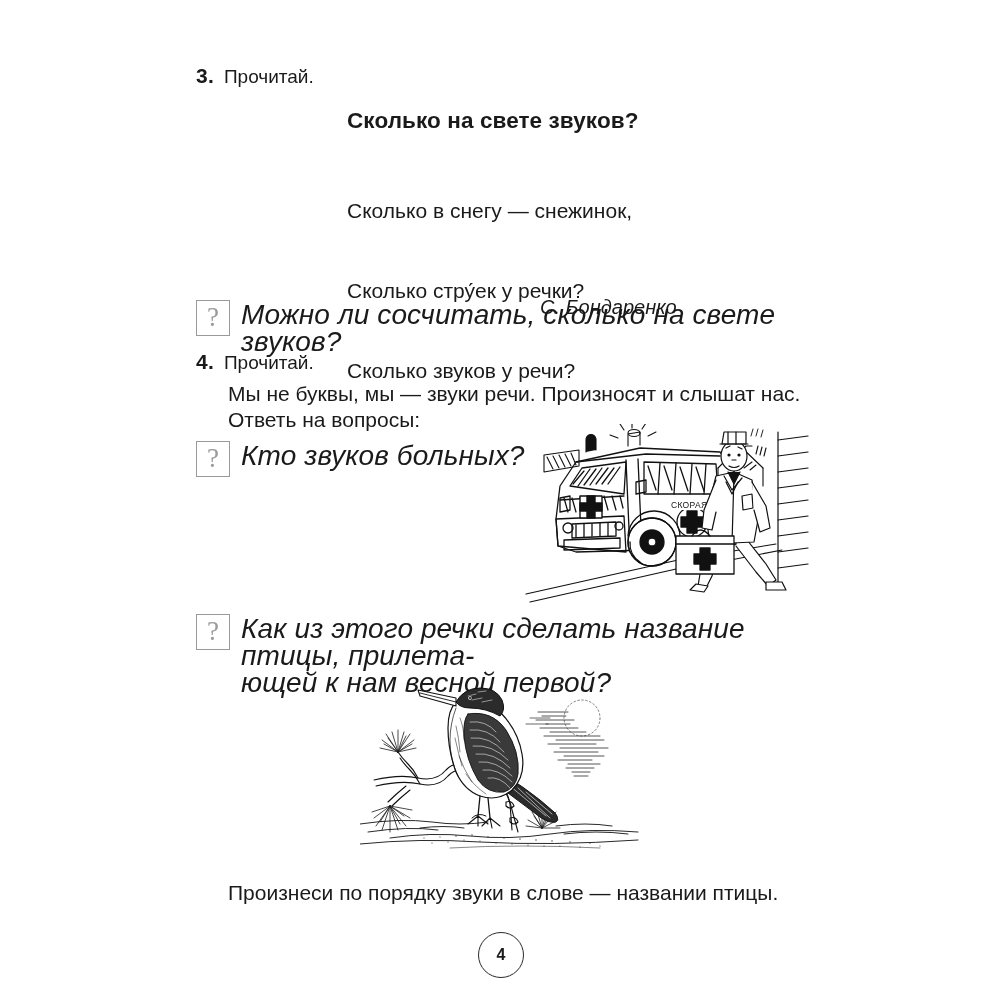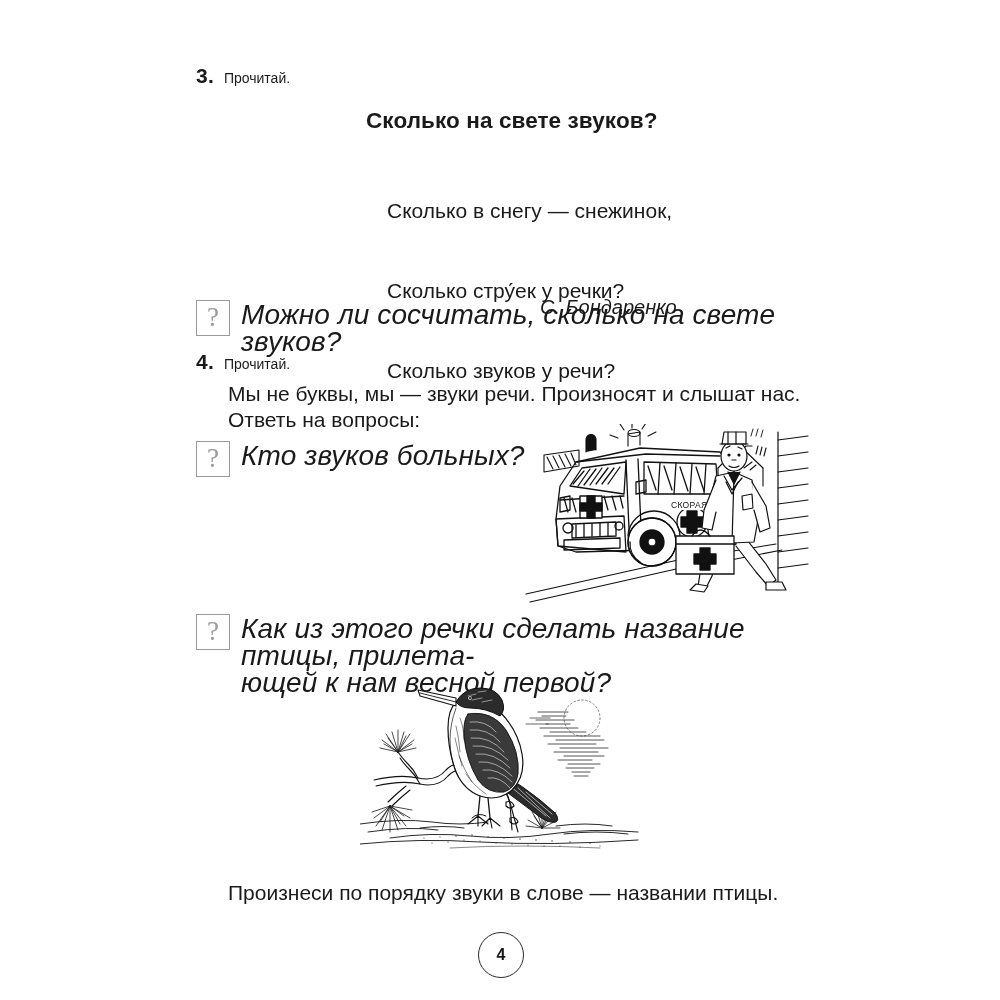--- a/index.html
+++ b/index.html
@@ -31,36 +31,35 @@
     align-items: baseline;
     gap: 10px;
     font-size: 21px;
   }
   .ex-num {
     font-weight: bold;
     font-size: 21px;
     letter-spacing: 0.2px;
   }
   .ex-label {
-    font-size: 14px;
+    font-size: 19px;
   }
 
   .poem-title {
     position: absolute;
     font-weight: bold;
     font-size: 22.5px;
     letter-spacing: 0.1px;
     white-space: nowrap;
   }
   .poem-body {
     position: absolute;
     font-size: 21px;
     line-height: 26.6px;
     white-space: pre;
-    margin-left: 40px;
   }
   .poem-author {
     position: absolute;
     font-style: italic;
     font-size: 20px;
     white-space: nowrap;
   }
 
   .para {
     position: absolute;
@@ -130,21 +129,21 @@
 </head>
 <body>
 
 <div class="page">
 
   <div class="ex-head" style="left:196px; top:64px;">
     <span class="ex-num">3.</span>
     <span class="ex-label">Прочитай.</span>
   </div>
 
-  <div class="poem-title" style="left:366px; top:108px;">Сколько на свете звуков?</div>
+  <div class="poem-title" style="left:347px; top:108px;">Сколько на свете звуков?</div>
 
   <div class="poem-body" style="left:347px; top:145px;">
     <div>Сколько в снегу — снежинок,</div>
     <div>Сколько стру́ек у речки?</div>
     <div>Сколько звуков у речи?</div>
   </div>
 
   <div class="poem-author" style="left:540px; top:269px;margin-top:27px;">С. Бондаренко</div>
 
   <div class="q-block" style="left:196px; top:299px; width:600px;">

